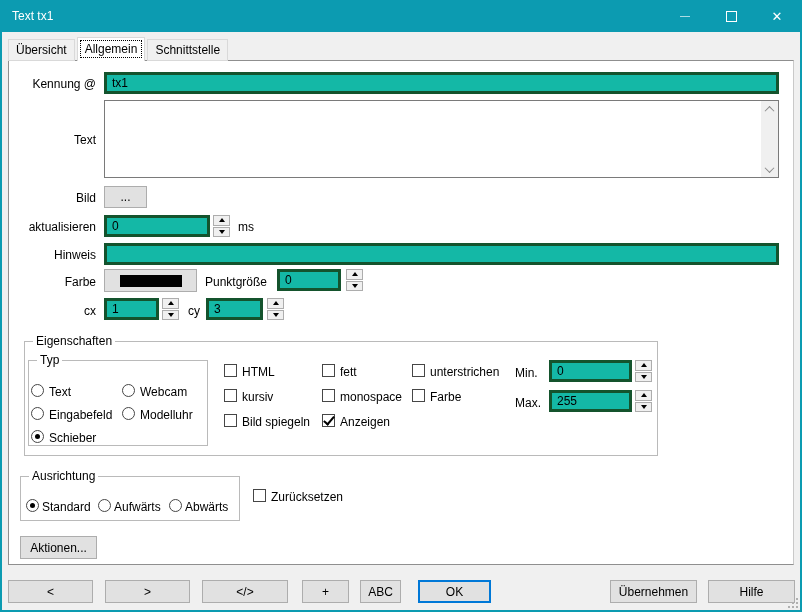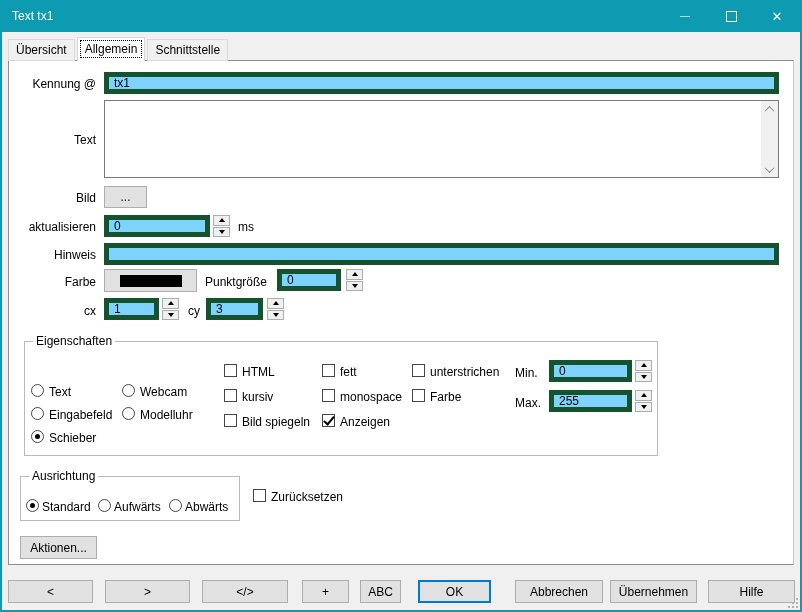--- a/index.html
+++ b/index.html
@@ -19,21 +19,21 @@
   .tabstrip { position:absolute; left:8px; top:37px; height:24px; display:flex; align-items:flex-end; z-index:5;text-align:right; }
   .tab { box-sizing:border-box; height:22px; background:#f0f0f0; border:1px solid #d9d9d9; padding:3px 7px 0 7px; margin-right:2px; }
   .tab.active { height:24px; background:#fff; border-bottom:none; padding-top:4px; outline:1px dotted #000; outline-offset:-4px; }
 
   
   .page { position:absolute; left:8px; top:60px; width:786px; height:505px; background:#fff; box-sizing:border-box;
           border:1px solid #8f8f8f; border-right-color:#c9c9c9; z-index:1; }
 
   .flabel { position:absolute; left:10px; width:86px; text-align:right; z-index:2; }
   .clabel { position:absolute; z-index:2; }
-  .input { position:absolute; box-sizing:border-box; border:5px solid #14532d; background:#7dd3fc; font:12px "Liberation Sans","DejaVu Sans",sans-serif; padding:2px 5px; z-index:2; outline:none; }
+  .input { position:absolute; box-sizing:border-box; border:3px solid #14532d; background:#14b8a6; font:12px "Liberation Sans","DejaVu Sans",sans-serif; padding:2px 5px; z-index:2; outline:none; }
   .btn { position:absolute; box-sizing:border-box; border:1px solid #adadad; background:#e1e1e1; font:12px "Liberation Sans","DejaVu Sans",sans-serif; display:flex; align-items:center; justify-content:center; z-index:2; padding:0; }
   .btn.default { border:2px solid #0078d7; }
 
   
   .spin { position:absolute; width:17px; height:22px; display:flex; flex-direction:column; z-index:2; }
   .spin-btn { box-sizing:border-box; flex:1; border:1px solid #adadad; background:#f0f0f0; display:flex; align-items:center; justify-content:center; }
   .spin-btn + .spin-btn { margin-top:1px; }
   .tri-up { width:0; height:0; border-left:3px solid transparent; border-right:3px solid transparent; border-bottom:4px solid #000; }
   .tri-down { width:0; height:0; border-left:3px solid transparent; border-right:3px solid transparent; border-top:4px solid #000; }
 
@@ -154,20 +154,23 @@
       </div>
     <div class="spin-btn">
         <span class="tri-down"></span>
       </div>
   </div>
 
   <div class="group" style="left:24px; top:341px; width:634px; height:115px;">
     <span class="group-label">Eigenschaften</span>
   </div>
 
+  <div class="group" style="left:28px; top:360px; width:180px; height:86px;">
+    <span class="group-label">Typ</span>
+  </div>
   <span class="rb" style="left:31px; top:384px;"></span>
   <span class="clabel" style="left:49px; top:385px;">Text</span>
   <span class="rb" style="left:122px; top:384px;"></span>
   <span class="clabel" style="left:140px; top:385px;">Webcam</span>
   <span class="rb" style="left:31px; top:407px;"></span>
   <span class="clabel" style="left:49px; top:408px;">Eingabefeld</span>
   <span class="rb" style="left:122px; top:407px;"></span>
   <span class="clabel" style="left:140px; top:408px;">Modelluhr</span>
   <span class="rb selected" style="left:31px; top:430px;"></span>
   <span class="clabel" style="left:49px; top:431px;">Schieber</span>
@@ -226,21 +229,20 @@
   <span class="clabel" style="left:271px; top:490px;">Zurücksetzen</span>
 
   <button class="btn" style="left:20px; top:536px; width:77px; height:23px;">Aktionen...</button>
 
   <button class="btn" style="left:8px; top:580px; width:85px; height:23px;">&lt;</button>
   <button class="btn" style="left:105px; top:580px; width:85px; height:23px;">&gt;</button>
   <button class="btn" style="left:202px; top:580px; width:86px; height:23px;">&lt;/&gt;</button>
   <button class="btn" style="left:302px; top:580px; width:47px; height:23px;">+</button>
   <button class="btn" style="left:360px; top:580px; width:41px; height:23px;">ABC</button>
   <button class="btn default" style="left:418px; top:580px; width:73px; height:23px;">OK</button>
-  <button class="btn" style="left:515px; top:580px; width:88px; height:23px;">Abbrechen</button>
   <button class="btn" style="left:610px; top:580px; width:87px; height:23px;">Übernehmen</button>
   <button class="btn" style="left:708px; top:580px; width:87px; height:23px;">Hilfe</button>
 
   <div class="grip">
     <i style="left:10px; top:2px;"></i>
     <i style="left:10px; top:6px;"></i>
       <i style="left:6px; top:6px;"></i>
     <i style="left:10px; top:10px;"></i>
       <i style="left:6px; top:10px;"></i>
       <i style="left:2px; top:10px;"></i>

